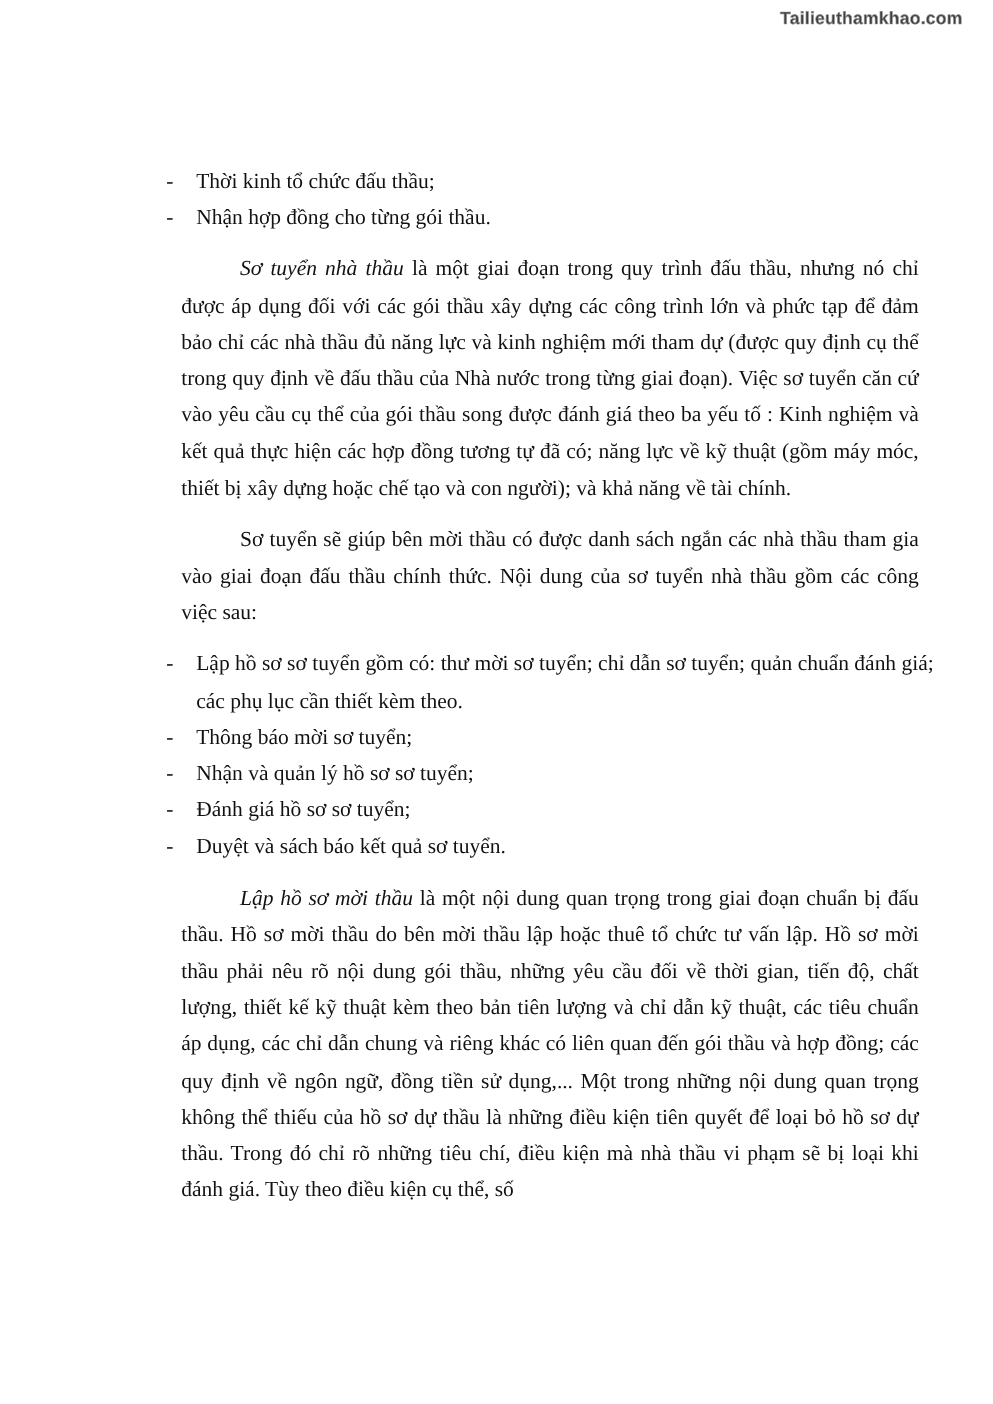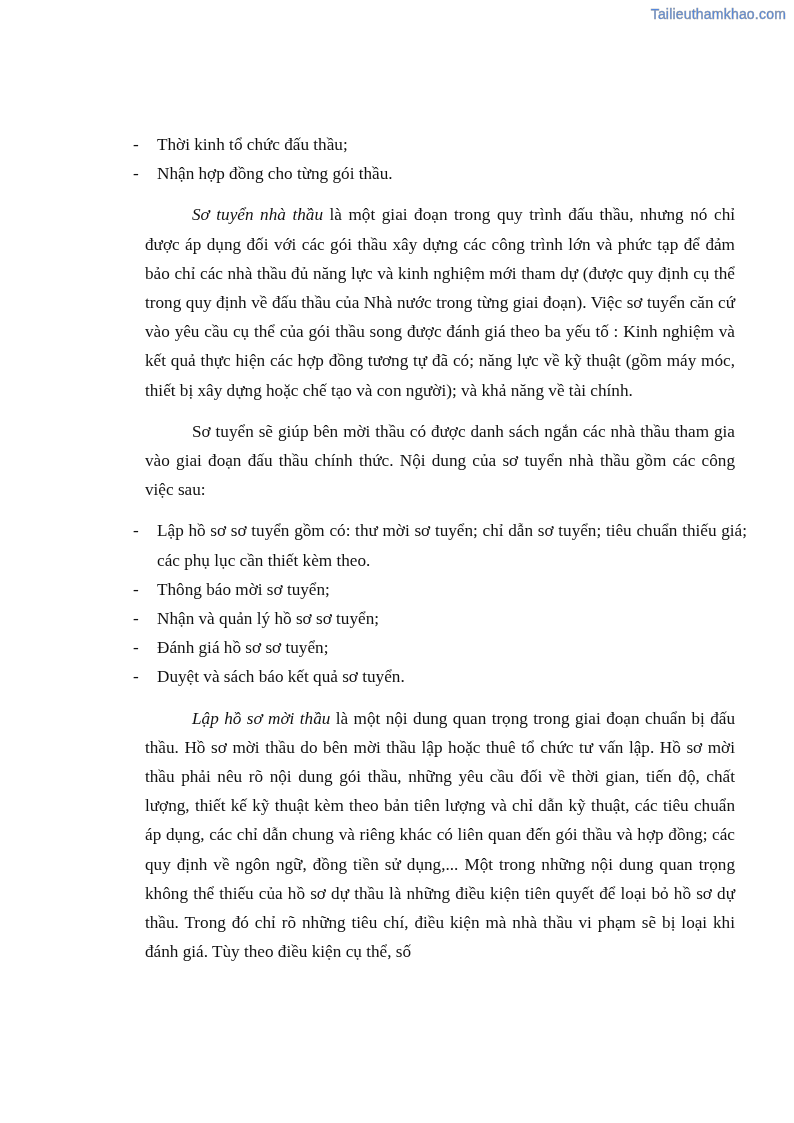--- a/index.html
+++ b/index.html
@@ -1,22 +1,23 @@
 <!DOCTYPE html>
 <html><head>
 <meta charset="utf-8">
 <style>
   html, body { margin: 0; padding: 0; background: #ffffff; }
   body { width: 794px; height: 1123px; position: relative; overflow: hidden; }
   .watermark {
-    position: absolute; top: 6px; right: 8px;
+    position: absolute; top: 6px; right: 24px;
     font-family: "Liberation Sans", sans-serif; font-size: 14px;
-    color: #3b82f6;
+    color: #404040;
     -webkit-text-stroke: 0.5px #9a9a9a;
     letter-spacing: 0.2px;
+    font-weight: bold;
   }
   .page-number {
     position: absolute; top: 60px; left: 0; width: 794px; text-align: right;
     font-family: "Liberation Serif", serif; font-size: 17px; color: #111; padding-left: 44px;
   }
   .content {
     position: absolute; top: 130px; left: 133px; width: 614px;
     font-family: "Liberation Serif", serif; font-size: 17.2px; color: #111;
     line-height: 29.2px;
   }
@@ -40,21 +41,21 @@
     <span class="dash">-</span>
     <span>Nhận hợp đồng cho từng gói thầu.</span>
   </div>
 
   <p class="para"><em>Sơ tuyển nhà thầu</em><span> là một giai đoạn trong quy trình đấu thầu, nhưng nó chỉ được áp dụng đối với các gói thầu xây dựng các công trình lớn và phức tạp để đảm bảo chỉ các nhà thầu đủ năng lực và kinh nghiệm mới tham dự (được quy định cụ thể trong quy định về đấu thầu của Nhà nước trong từng giai đoạn). Việc sơ tuyển căn cứ vào yêu cầu cụ thể của gói thầu song được đánh giá theo ba yếu tố : Kinh nghiệm và kết quả thực hiện các hợp đồng tương tự đã có; năng lực về kỹ thuật (gồm máy móc, thiết bị xây dựng hoặc chế tạo và con người); và khả năng về tài chính.</span></p>
 
   <p class="para"><span>Sơ tuyển sẽ giúp bên mời thầu có được danh sách ngắn các nhà thầu tham gia vào giai đoạn đấu thầu chính thức. Nội dung của sơ tuyển nhà thầu gồm các công việc sau:</span></p>
 
   <div class="bullet" style="text-align:justify;">
     <span class="dash">-</span>
-    <span>Lập hồ sơ sơ tuyển gồm có: thư mời sơ tuyển; chỉ dẫn sơ tuyển; tiêu chuẩn thiếu giá; các phụ lục cần thiết kèm theo.</span>
+    <span>Lập hồ sơ sơ tuyển gồm có: thư mời sơ tuyển; chỉ dẫn sơ tuyển; quản chuẩn đánh giá; các phụ lục cần thiết kèm theo.</span>
   </div>
   <div class="bullet">
     <span class="dash">-</span>
     <span>Thông báo mời sơ tuyển;</span>
   </div>
   <div class="bullet">
     <span class="dash">-</span>
     <span>Nhận và quản lý hồ sơ sơ tuyển;</span>
   </div>
   <div class="bullet">

